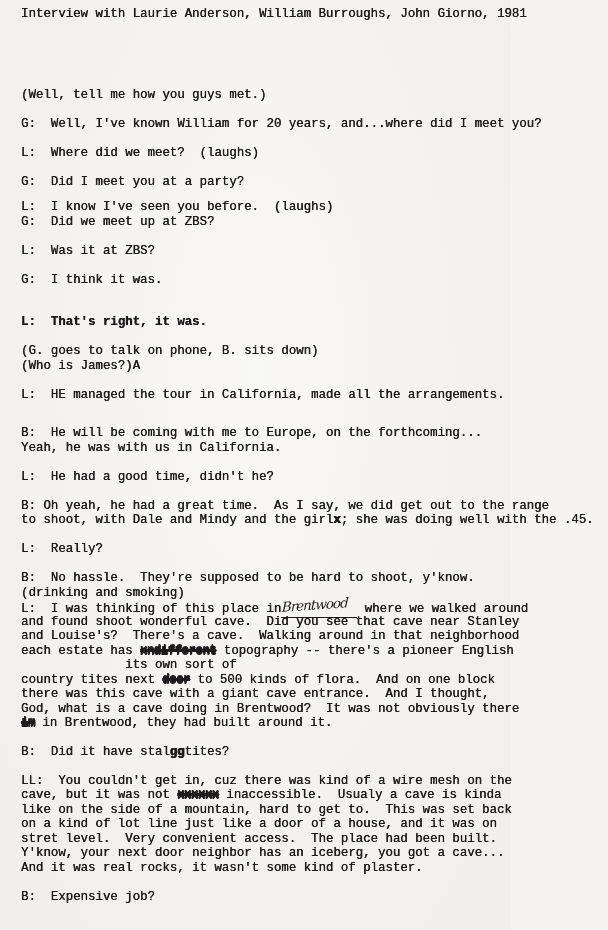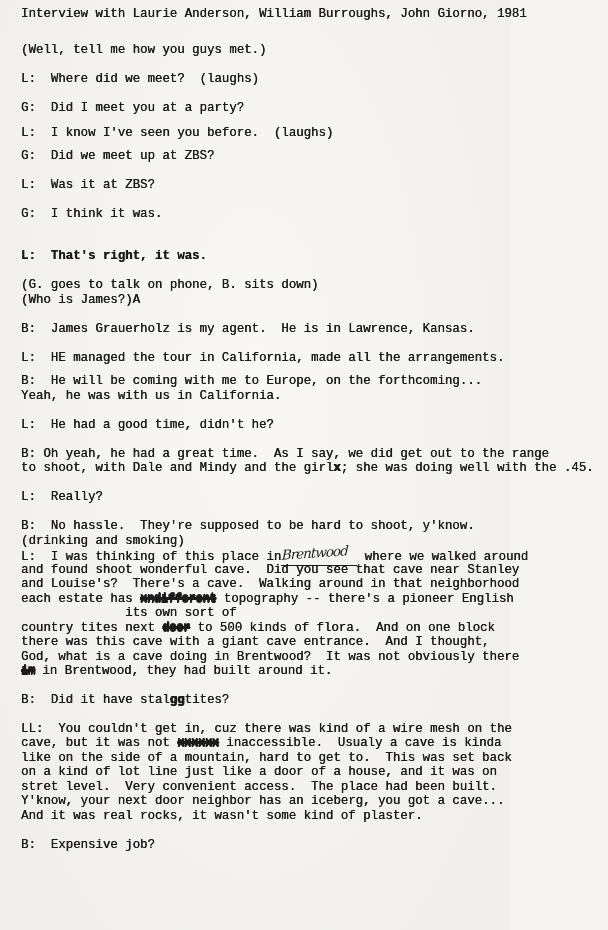--- a/index.html
+++ b/index.html
@@ -58,55 +58,55 @@
   }
 </style>
 </head>
 <body>
 
 <div class="page">
   <div id="doc">
       <div class="para" style="margin-top: 0px;">
         <div class="line"><span class="seg">Interview with Laurie Anderson, William Burroughs, John Giorno, 1981</span></div>
       </div>
-      <div class="para" style="margin-top: 21px;">
+      <div class="para" style="margin-top: 66px;">
         <div class="line"><span class="seg">(Well, tell me how you guys met.)</span></div>
+      </div>
+      <div class="para" style="margin-top: 14.5px;">
+        <div class="line"><span class="seg">G:  Well, I've known William for 20 years, and...where did I meet you?</span></div>
       </div>
       <div class="para" style="margin-top: 14.5px;">
         <div class="line"><span class="seg">L:  Where did we meet?  (laughs)</span></div>
       </div>
       <div class="para" style="margin-top: 14.5px;">
         <div class="line"><span class="seg">G:  Did I meet you at a party?</span></div>
       </div>
       <div class="para" style="margin-top: 11px;">
         <div class="line"><span class="seg">L:  I know I've seen you before.  (laughs)</span></div>
       </div>
-      <div class="para" style="margin-top: 8px;">
+      <div class="para" style="margin-top: 0;">
         <div class="line"><span class="seg">G:  Did we meet up at ZBS?</span></div>
       </div>
       <div class="para" style="margin-top: 14.5px;">
         <div class="line"><span class="seg">L:  Was it at ZBS?</span></div>
       </div>
       <div class="para" style="margin-top: 14.5px;">
         <div class="line"><span class="seg">G:  I think it was.</span></div>
       </div>
       <div class="para" style="margin-top: 28px; font-weight: bold;">
         <div class="line"><span class="seg">L:  That's right, it was.</span></div>
       </div>
       <div class="para" style="margin-top: 14.5px;">
         <div class="line"><span class="seg">(G. goes to talk on phone, B. sits down)</span></div>
         <div class="line"><span class="seg">(Who is James?)A</span></div>
       </div>
       <div class="para" style="margin-top: 14.5px;">
-        <div class="line"><span class="seg">B:  James Grauerholz is my agent.  He is in Lawrence, Kansas.</span></div>
-      </div>
-      <div class="para" style="margin-top: 14.5px;">
         <div class="line"><span class="seg">L:  HE managed the tour in California, made all the arrangements.</span></div>
       </div>
-      <div class="para" style="margin-top: 9px;">
+      <div class="para" style="margin-top: 24px;">
         <div class="line"><span class="seg">B:  He will be coming with me to Europe, on the forthcoming...</span></div>
         <div class="line"><span class="seg">Yeah, he was with us in California.</span></div>
       </div>
       <div class="para" style="margin-top: 14.5px;">
         <div class="line"><span class="seg">L:  He had a good time, didn't he?</span></div>
       </div>
       <div class="para" style="margin-top: 14.5px;">
         <div class="line"><span class="seg">B: Oh yeah, he had a great time.  As I say, we did get out to the range</span></div>
         <div class="line"><span class="seg">to shoot, with Dale and Mindy and the girl</span><span class="ot">x</span><span class="seg">; she was doing well with the .45.</span></div>
       </div>

